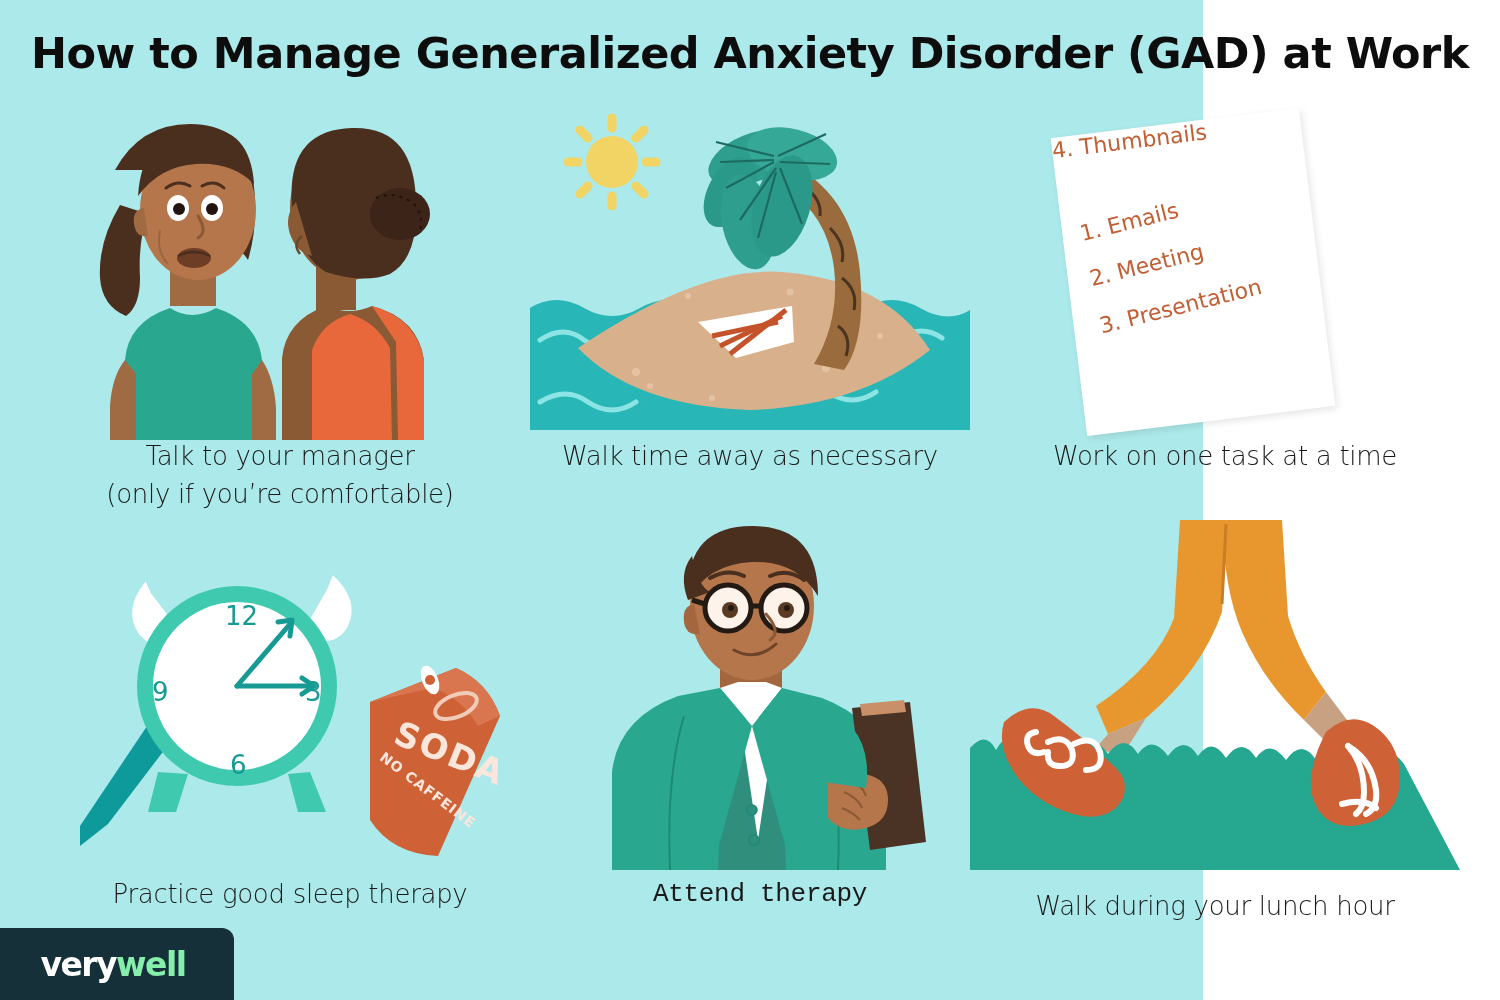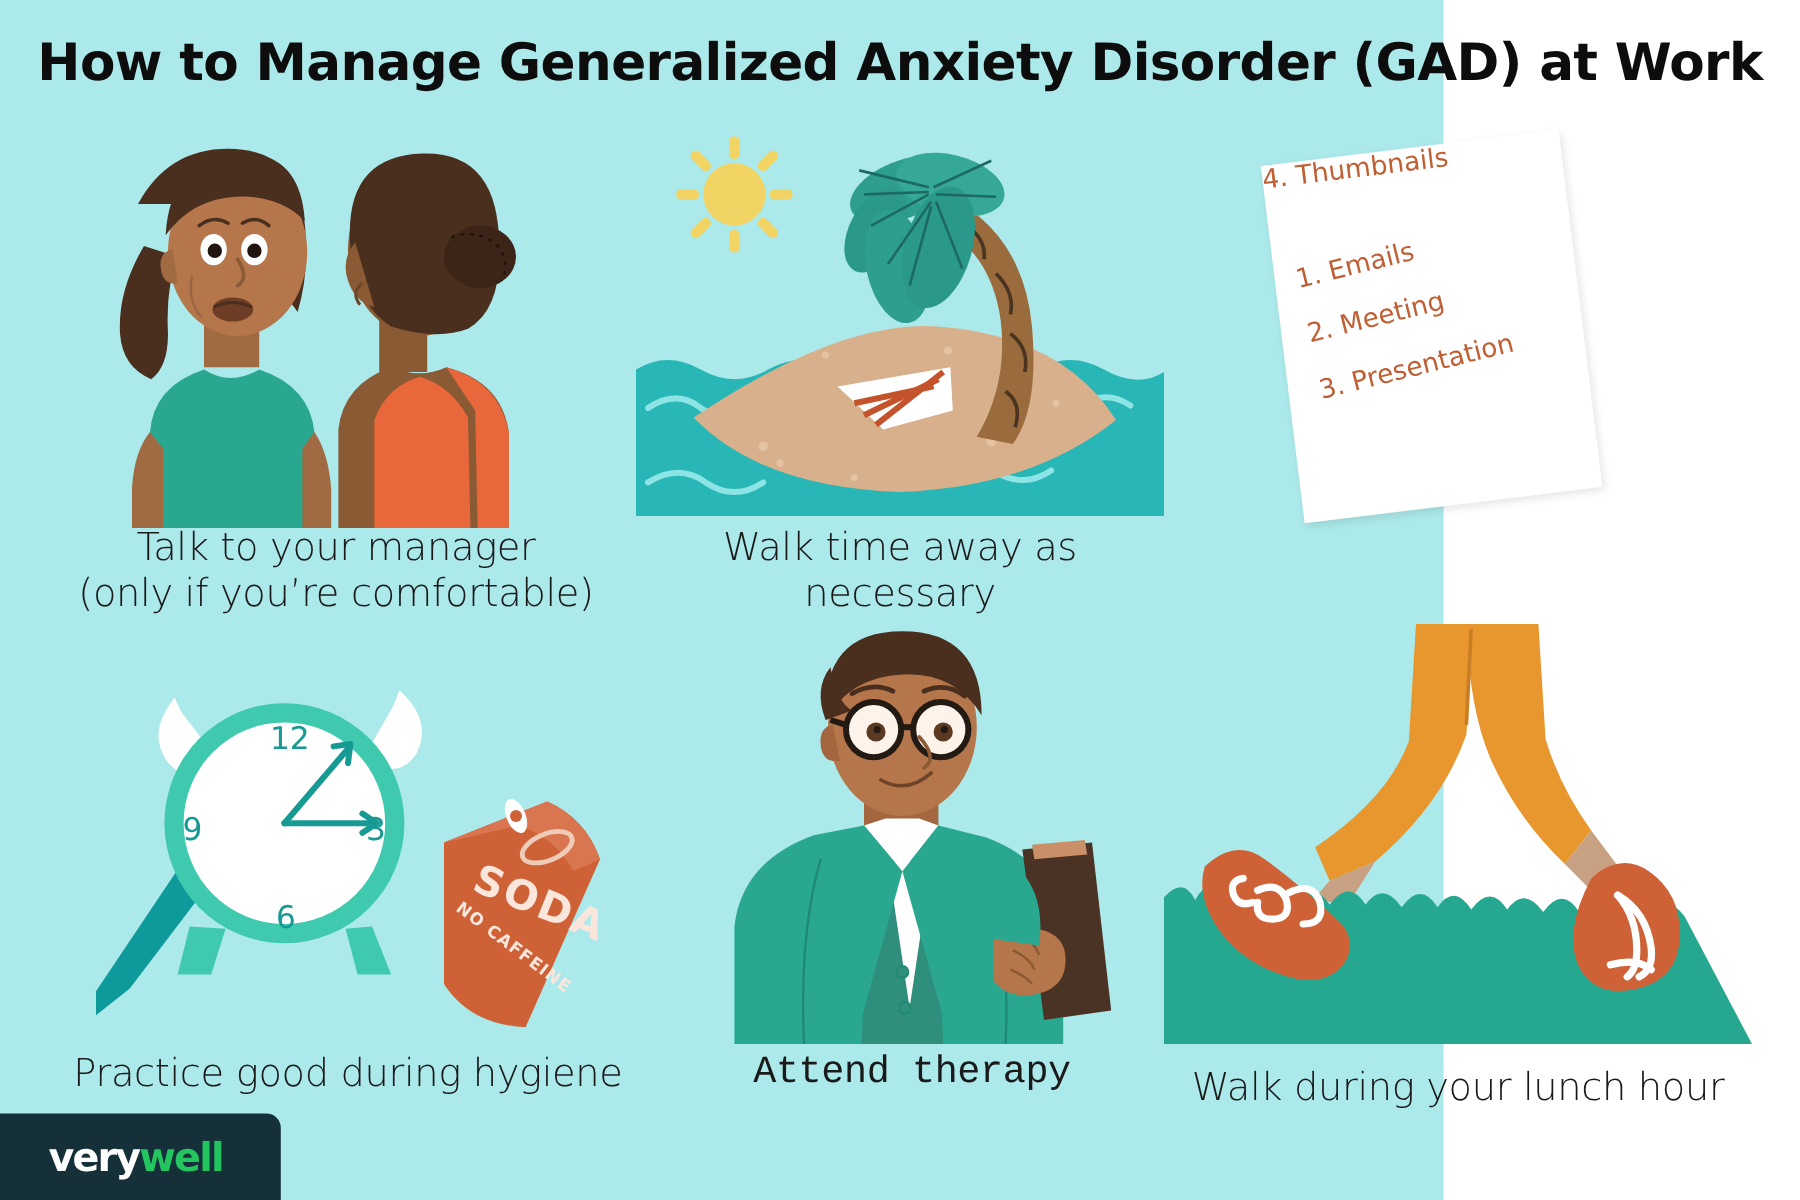--- a/index.html
+++ b/index.html
@@ -28,21 +28,21 @@
   }
 
   
   .cell { position: absolute; }
   .art  { position: absolute; left: 0; top: 0; }
   .caption {
     position: absolute;
     left: 0; width: 100%;
     text-align: center;
     font-family: "DejaVu Sans", sans-serif;
-    font-size: 32px;
+    font-size: 26px;
     font-weight: 300;
     line-height: 38px;
     color: #1a1a1a;
     letter-spacing: -0.3px;
     white-space: pre-line;
   }
 
   
   #cell-manager  { left: 20px;   top: 110px; width: 520px; height: 400px; }
   #cell-timeaway { left: 530px;  top: 110px; width: 440px; height: 400px; }
@@ -125,21 +125,21 @@
     justify-content: center;
     padding-left: 6px;
   }
   #logo span {
     font-family: "DejaVu Sans", sans-serif;
     font-weight: bold;
     font-size: 33px;
     letter-spacing: -1.5px;
   }
   #logo-very { color: #ffffff; }
-  #logo-well { color: #22c55e; }
+  #logo-well { color: #86efac; }
 </style>
 </head>
 <body>
 
 <div id="page">
 
   <div id="title">How to Manage Generalized Anxiety Disorder (GAD) at Work</div>
 
   <div class="cell" id="cell-manager">
     <svg class="art" width="520" height="330" viewBox="0 0 520 330">
@@ -268,20 +268,21 @@
   </div>
 
   <div class="cell" id="cell-onetask">
     <div id="notepad-wrap">
       <div id="notepad-paper"></div>
       <div class="note-line">1. Emails</div>
       <div class="note-line">2. Meeting</div>
       <div class="note-line">3. Presentation</div>
       <div class="note-line">4. Thumbnails</div>
     </div>
+    <div class="caption">Work on one task at a time</div>
   </div>
 
   <div class="cell" id="cell-sleep">
     <svg class="art" width="500" height="350" viewBox="0 0 500 350">
 
       <g>
         <path d="M40 326 L68 304 L176 162 L150 142 L40 306 Z" fill="#0e9a9a"></path>
         <path d="M128 150 L168 120 L196 152 L156 184 Z" fill="#e8972e"></path>
         <g fill="#ffffff">
           <circle cx="150" cy="134" r="11"></circle>
@@ -319,21 +320,21 @@
     <div class="clock-num" style="left:185px; top:81px;">12</div>
     <div class="clock-num" style="left:265px; top:157px;">3</div>
     <div class="clock-num" style="left:190px; top:230px;">6</div>
     <div class="clock-num" style="left:112px; top:157px;">9</div>
 
     <div style="position:absolute; left:320px; top:150px; width:180px; height:190px;">
       <div id="soda-word">SODA</div>
       <div id="soda-sub">NO CAFFEINE</div>
     </div>
 
-    <div class="caption">Practice good during hygiene</div>
+    <div class="caption">Practice good sleep therapy</div>
   </div>
 
   <div class="cell" id="cell-therapy">
     <svg class="art" width="400" height="350" viewBox="0 0 400 350">
 
       <path d="M160 126 L222 126 L222 176 L160 176 Z" fill="#a4663f"></path>
 
       <path d="M52 350 L52 252 Q58 198 118 176 L160 168 L222 168 L262 178 Q320 200 326 252 L326 350 Z" fill="#2aa88f"></path>
 
       <path d="M160 168 L192 206 L222 168 L206 162 L178 162 Z" fill="#ffffff"></path>

